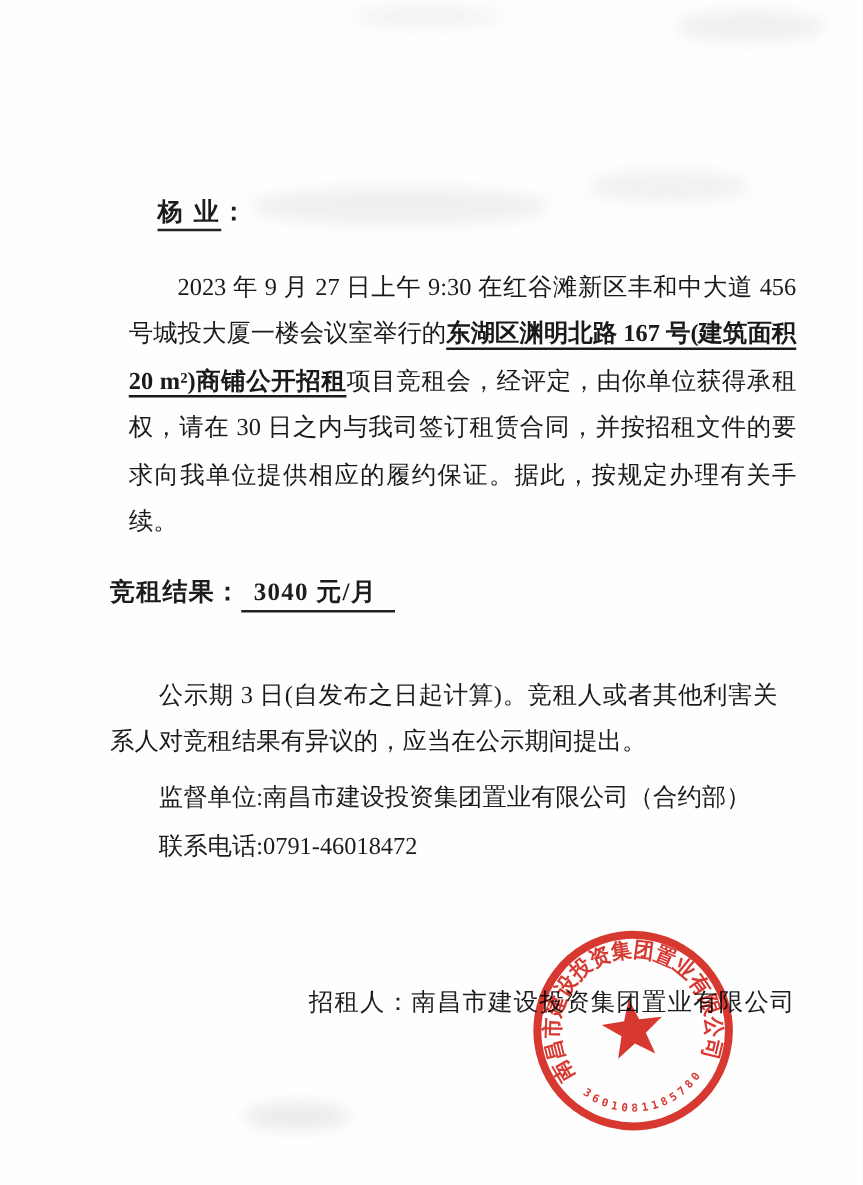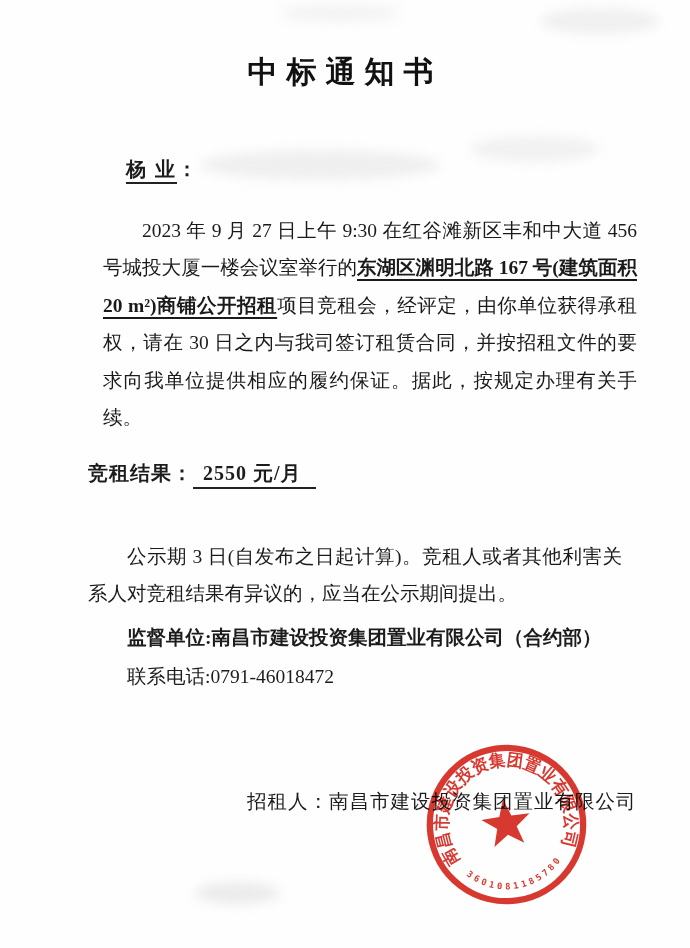--- a/index.html
+++ b/index.html
@@ -53,21 +53,21 @@
   }
   .result-line .value{
     border-bottom:2px solid #222;
     padding:0 14px 3px 10px;
   }
   .para2{top:518px;text-indent:2em;}
   .supervisor-line,.phone-line{
     position:absolute;left:88px;width:560px;
     font-size:19.5px;padding-left:2em;
   }
-  .supervisor-line{top:624px;font-weight:bold;}
+  .supervisor-line{top:624px;}
   .phone-line{top:663px;}
 
   .signer-line{
     position:absolute;left:247px;top:788px;
     font-size:19.5px;letter-spacing:1px;z-index:1;
   }
   .date-line{
     position:absolute;left:400px;top:832px;
     font-size:19.5px;letter-spacing:1px;z-index:1;
   }
@@ -95,32 +95,31 @@
 <body>
 
 <div class="page">
 
   <div class="smudge s1"></div>
   <div class="smudge s2"></div>
   <div class="smudge s3"></div>
   <div class="smudge s4"></div>
   <div class="smudge s5"></div>
 
-  <div class="doc-title">中标通知书</div>
 
   <div class="salutation">
     <span class="name">杨 业</span><span>：</span>
   </div>
 
   <p class="body-para para1">
     <span>2023 年 9 月 27 日上午 9:30 在红谷滩新区丰和中大道 456 号城投大厦一楼会议室举行的</span><span class="hl">东湖区渊明北路 167 号(建筑面积 20 m²)商铺公开招租</span><span>项目竞租会，经评定，由你单位获得承租权，请在 30 日之内与我司签订租赁合同，并按招租文件的要求向我单位提供相应的履约保证。据此，按规定办理有关手续。</span>
   </p>
 
   <div class="result-line">
-    <span>竞租结果：</span><span class="value">2550 元/月</span>
+    <span>竞租结果：</span><span class="value">3040 元/月</span>
   </div>
 
   <p class="body-para para2">公示期 3 日(自发布之日起计算)。竞租人或者其他利害关系人对竞租结果有异议的，应当在公示期间提出。</p>
 
   <div class="supervisor-line">监督单位:南昌市建设投资集团置业有限公司（合约部）</div>
 
   <div class="phone-line">联系电话:0791-46018472</div>
 
   <div class="signer-line">
     <span>招租人：</span><span>南昌市建设投资集团置业有限公司</span>

